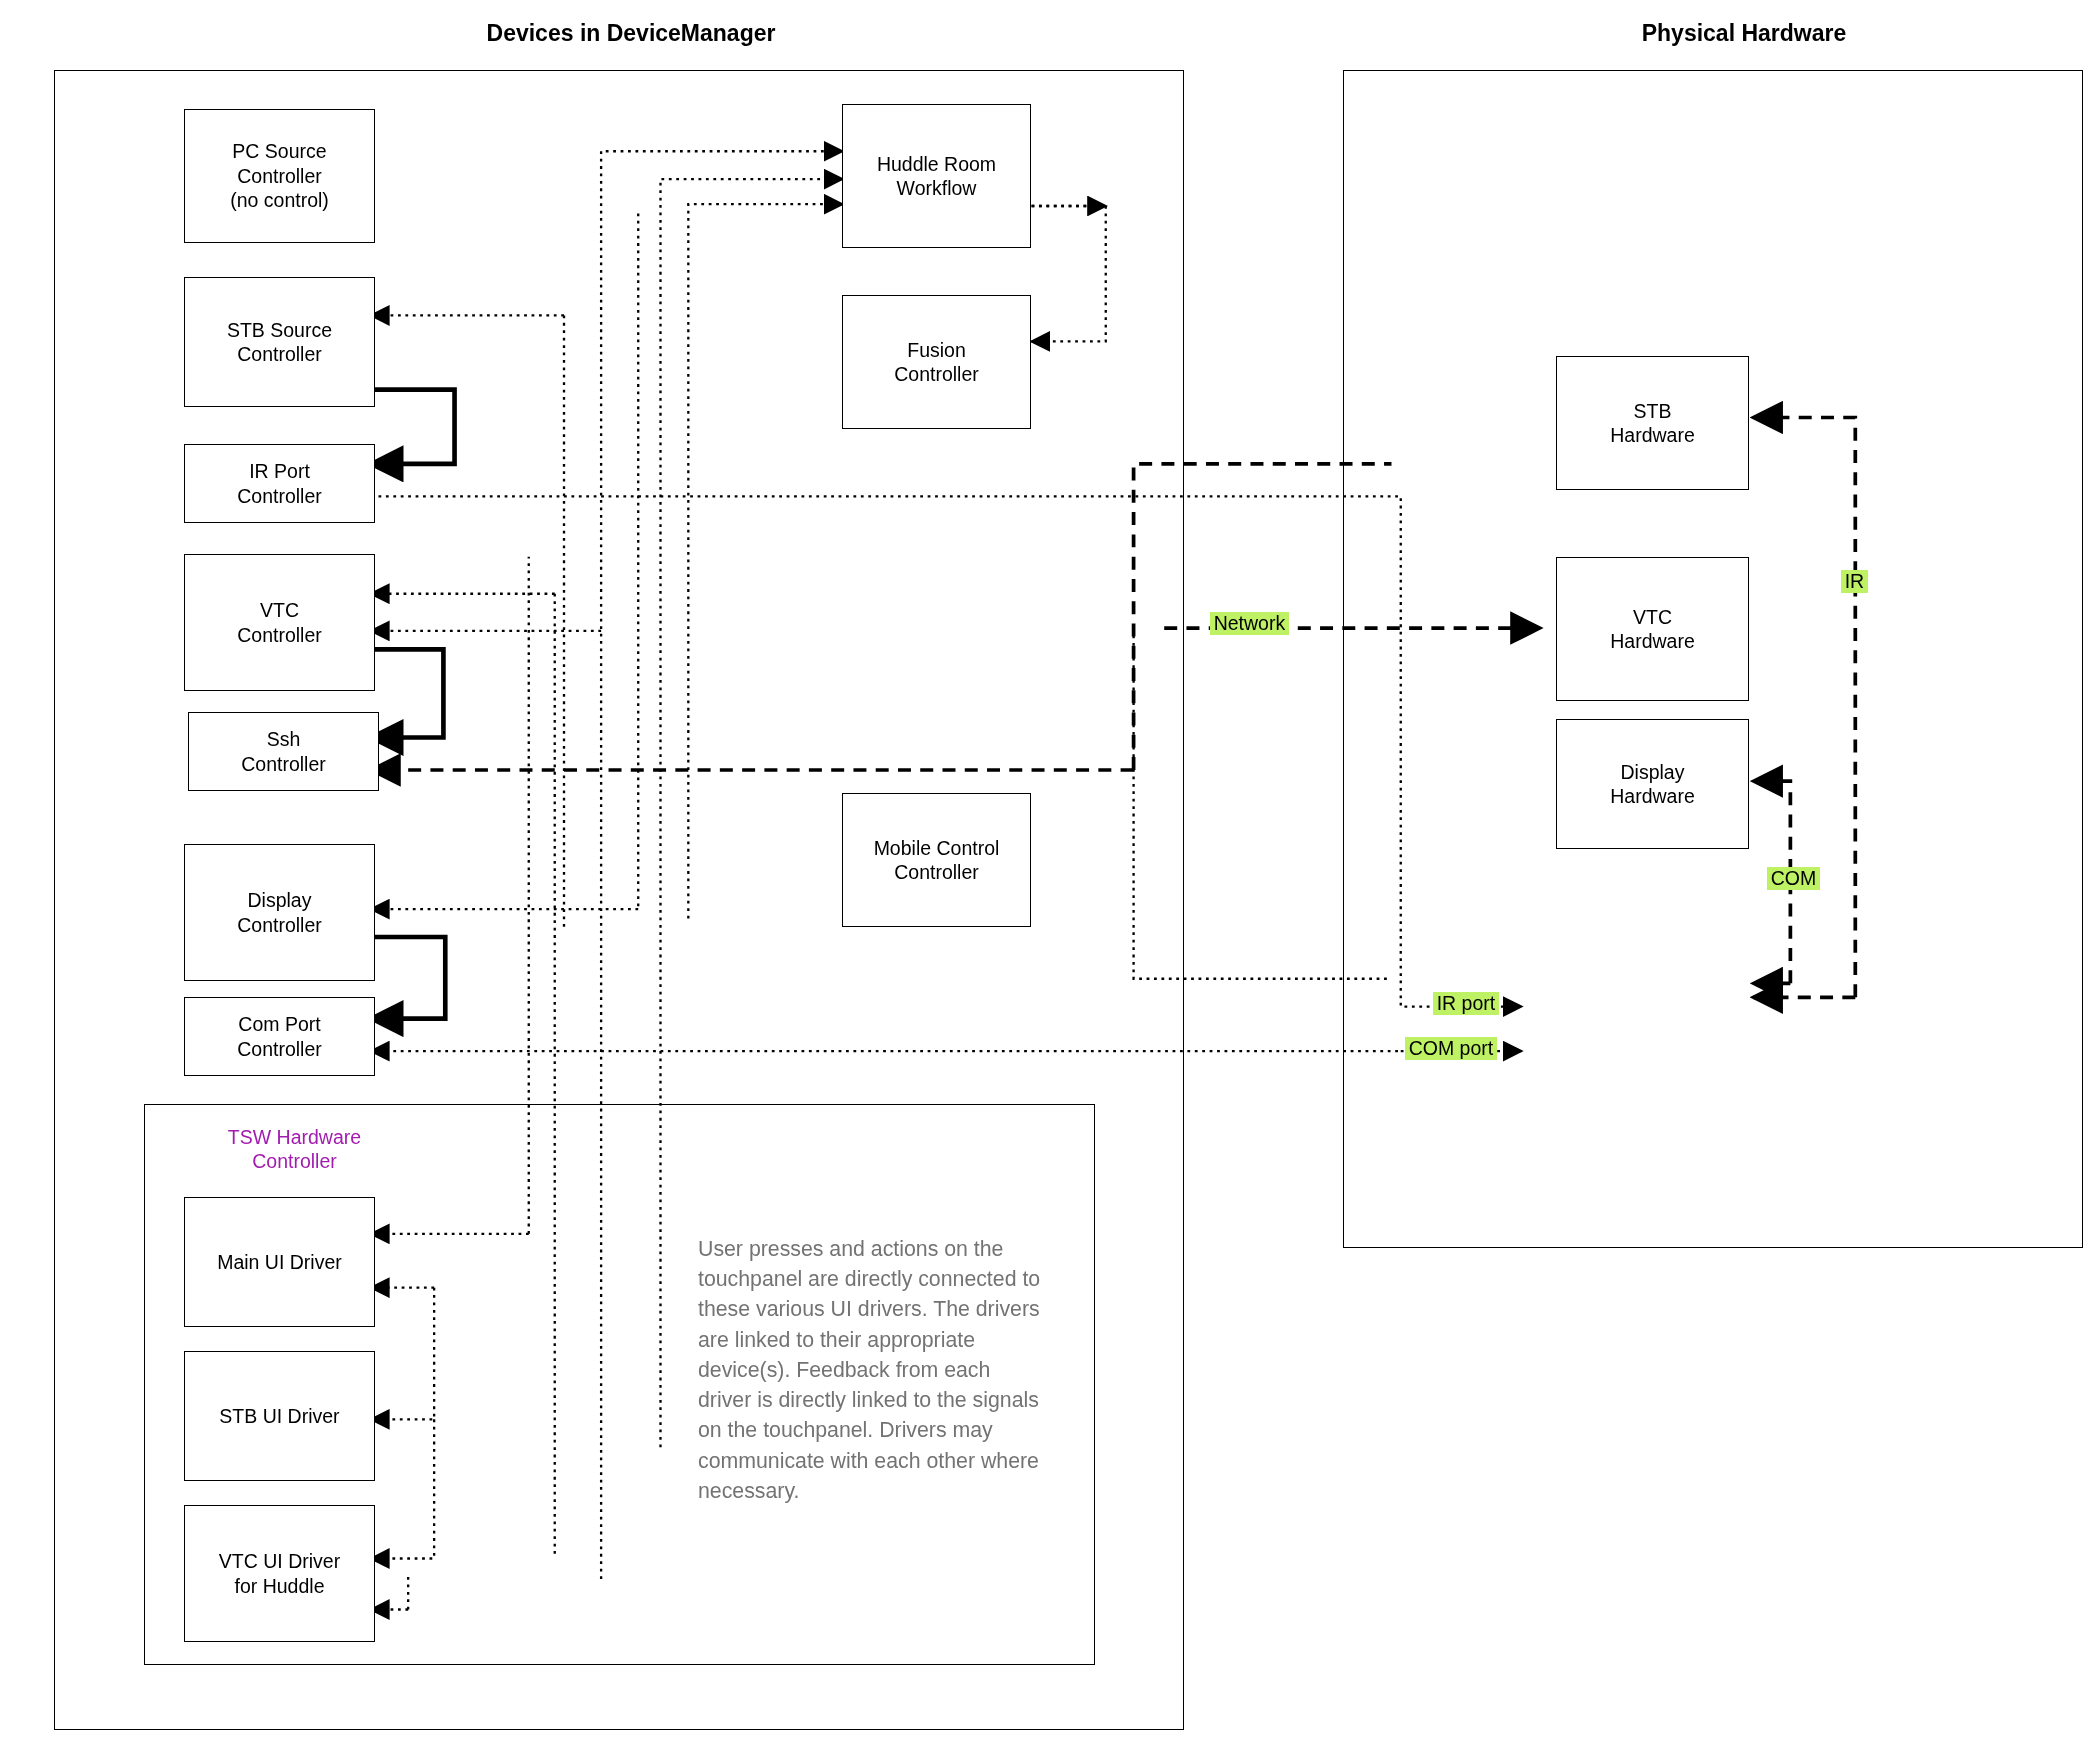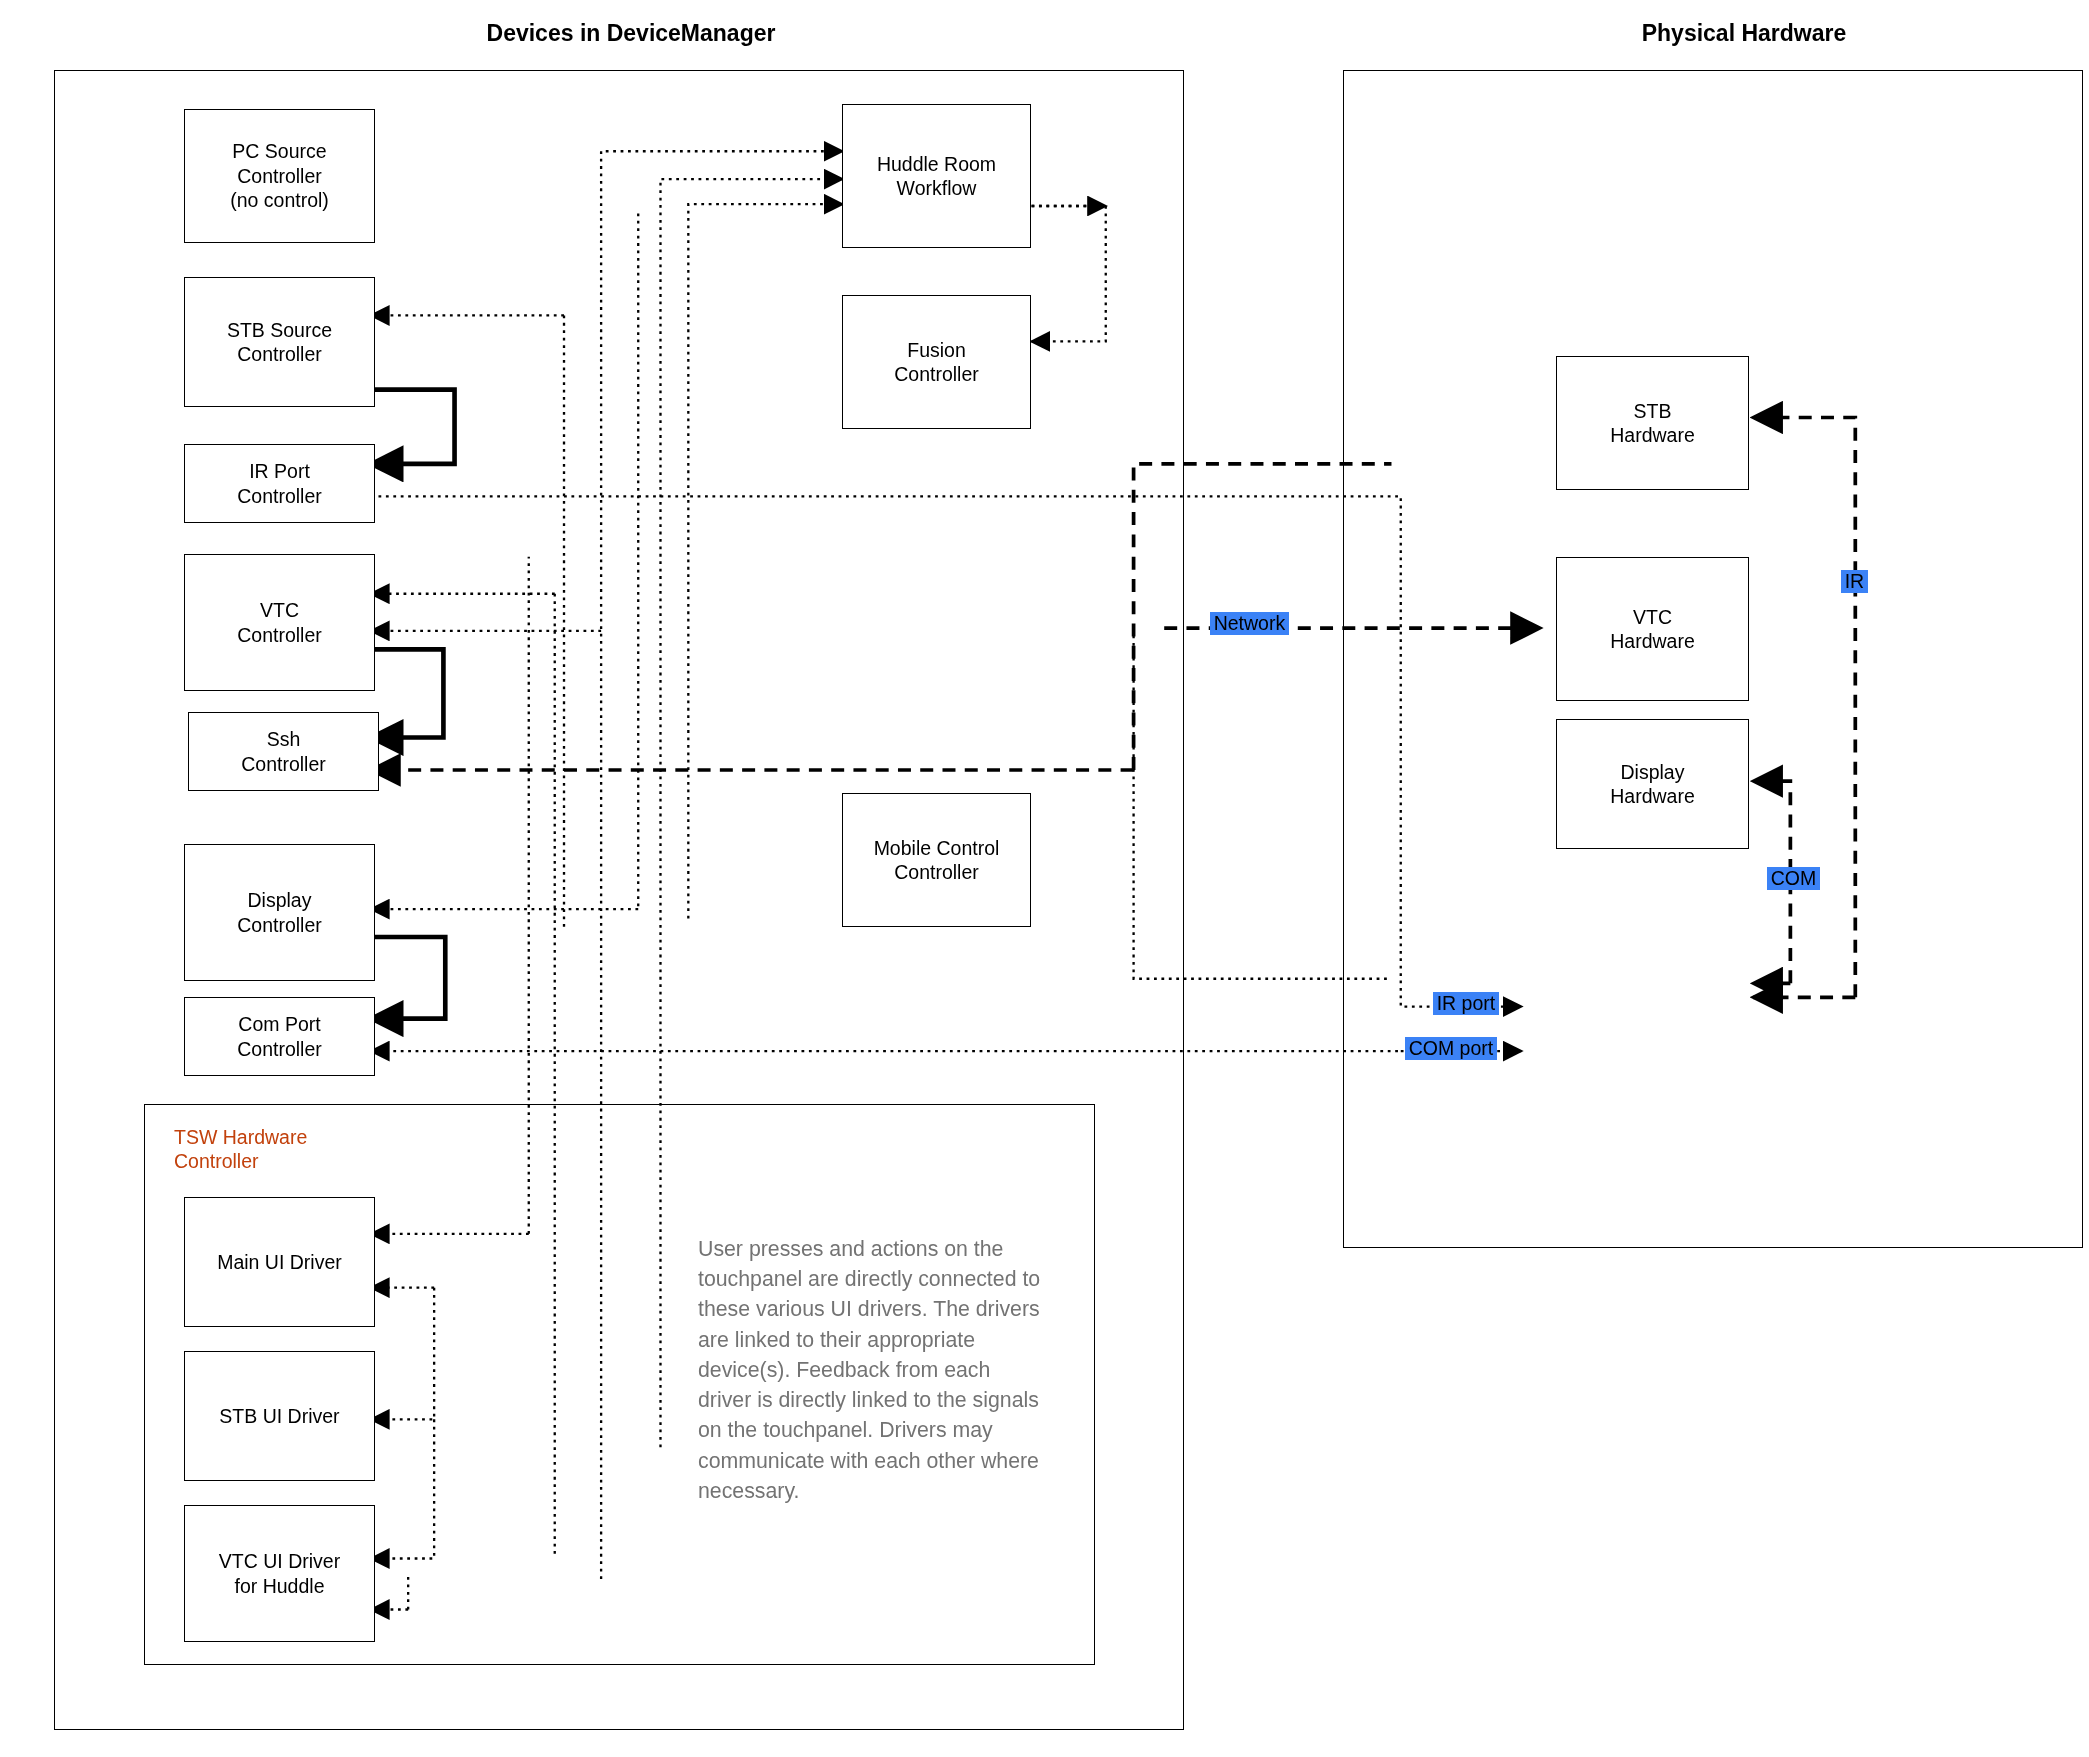--- a/index.html
+++ b/index.html
@@ -47,41 +47,41 @@
   .sub-group {
     position: absolute;
     border: 1.9px solid #000;
     background: transparent;
     box-sizing: border-box;
   }
   .sub-group-label {
     position: absolute;
     font-size: 19.5px;
     line-height: 1.25;
-    text-align: left;
-    color: #c2410c;
+    text-align: center;
+    color: #a21caf;
   }
   .note {
     position: absolute;
     font-size: 19.5px;
     line-height: 1.4;
     text-align: center;
     color: #000;
   }
   .note-left {
     position: absolute;
     font-size: 21.3px;
     line-height: 1.42;
     color: #737373;
   }
   .edge-label {
     position: absolute;
     font-size: 19.5px;
     color: #000;
-    background: #3b82f6;
+    background: #bef264;
     padding: 0 3.7px;
     white-space: nowrap;
   }
   svg.wires {
     position: absolute;
     left: 0;
     top: 0;
     width: 2090px;
     height: 1758px;
     pointer-events: none;

